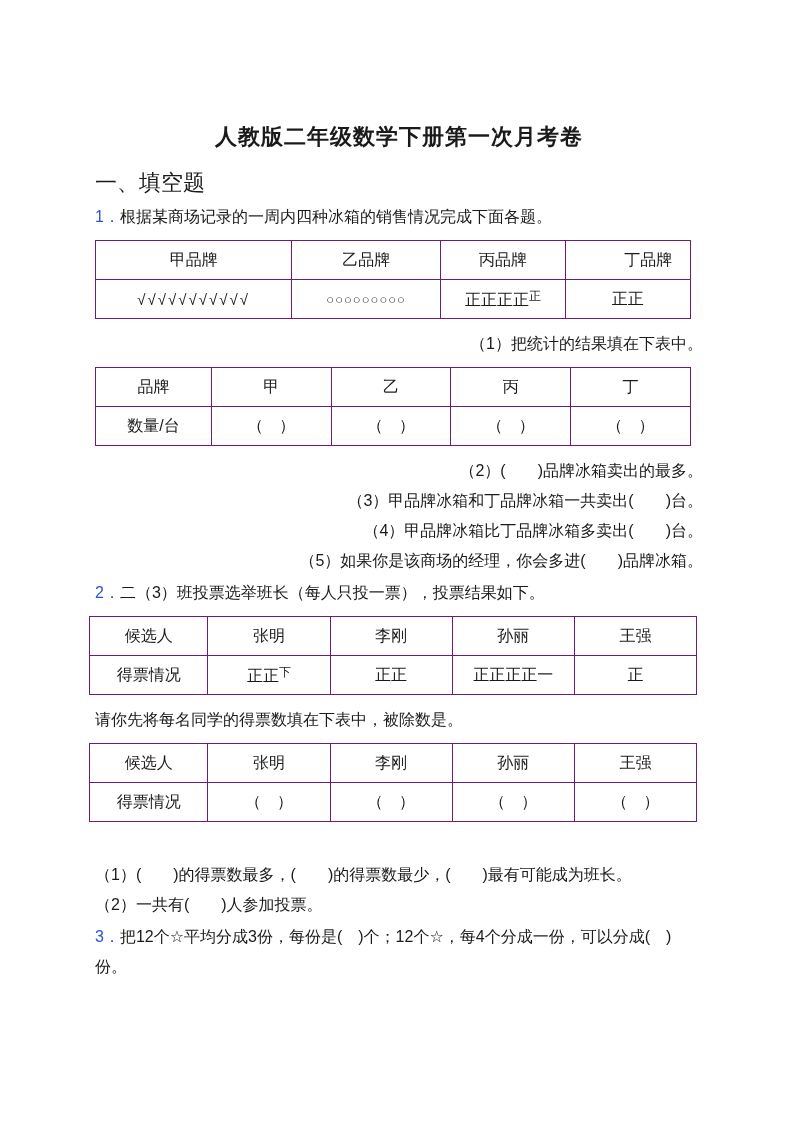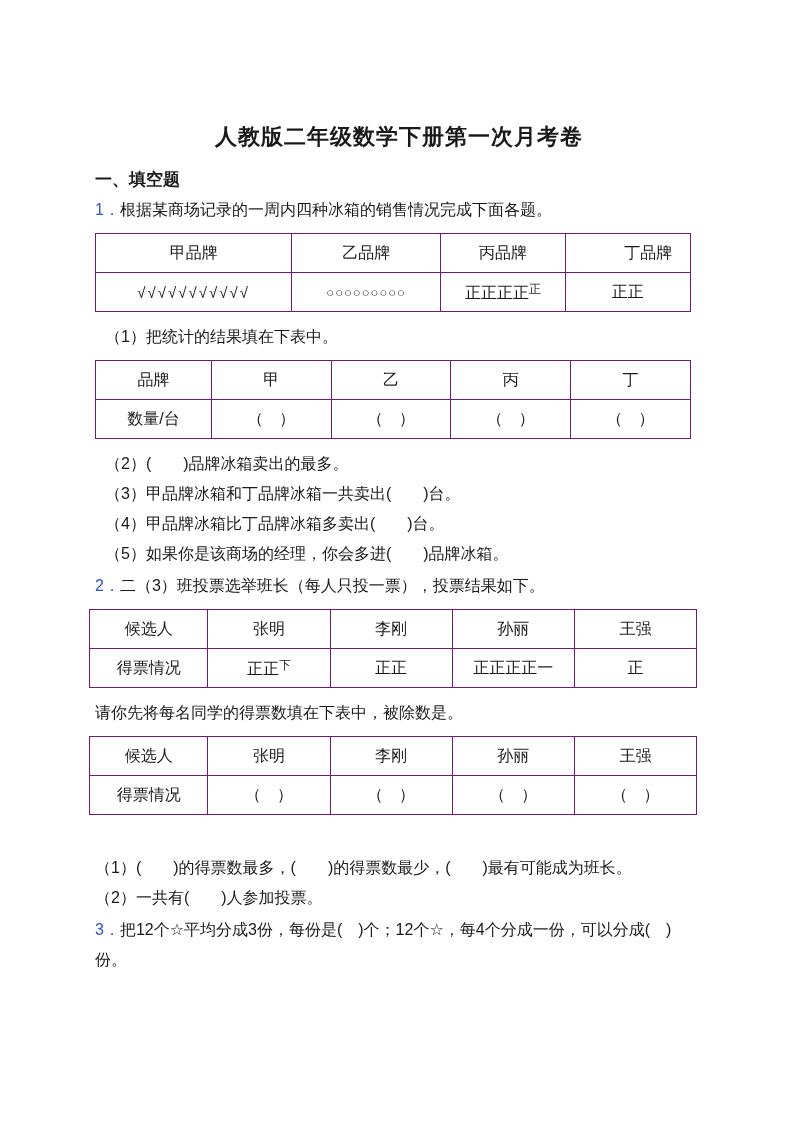--- a/index.html
+++ b/index.html
@@ -8,24 +8,24 @@
     width: 793px; height: 1122px;
     font-family: "Liberation Sans", "DejaVu Sans", sans-serif;
     color: #1a1a1a;
     overflow: hidden;
   }
   .page { padding: 122px 90px 0 95px; }
   .title {
     text-align: center; font-size: 22px; font-weight: 700;
     letter-spacing: 1px; margin: 0 0 16px 0;
   }
-  .section { font-size: 17px; font-weight: 700; margin: 0 0 4px 0; }
+  .section { font-size: 22px; font-weight: 400; margin: 0 0 4px 0; }
   .line { font-size: 16px; line-height: 30px; }
   .qline { margin-top: 2px; }
-  .sub { padding-left: 10px; }
+  .sub { padding-left: 10px; text-align: right; }
   .qnum { color: #2e54c8; }
   table { border-collapse: collapse; margin: 8px 0 10px 0; }
   .t { width: 98%; table-layout: fixed; }
   .t34 { width: 100%; margin-left: -6px; }
   td {
     border: 1px solid #701a75; text-align: center; vertical-align: middle;
     height: 39px; font-size: 16px; padding: 0 3px; overflow: hidden;
   }
   .t1 .c0 { width: 33%; } .t1 .c1 { width: 25%; }
   .t1 .c2 { width: 21%; } .t1 .c3 { width: 21%; padding-left: 44px; }

